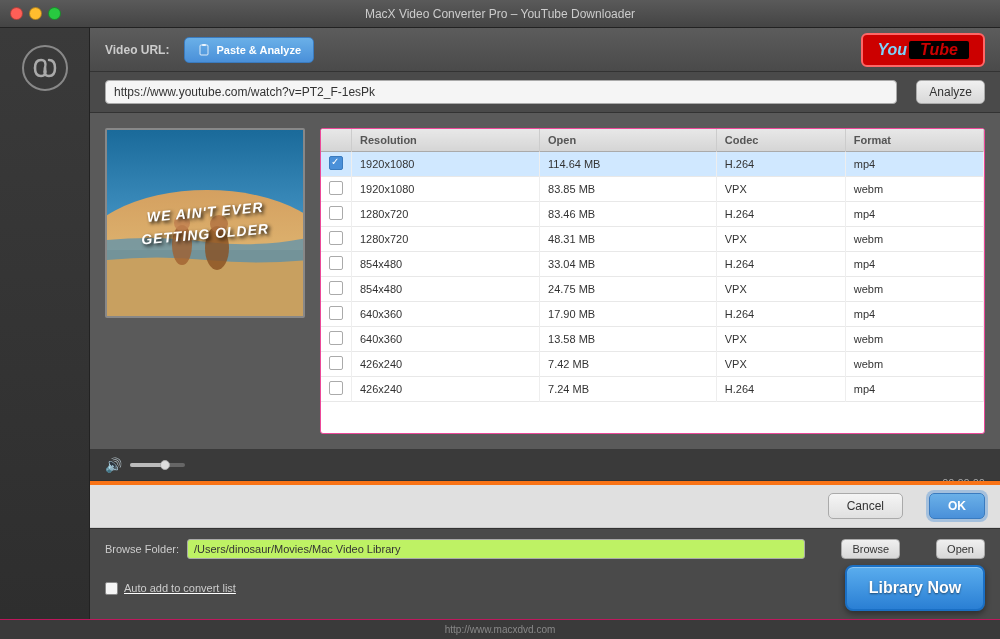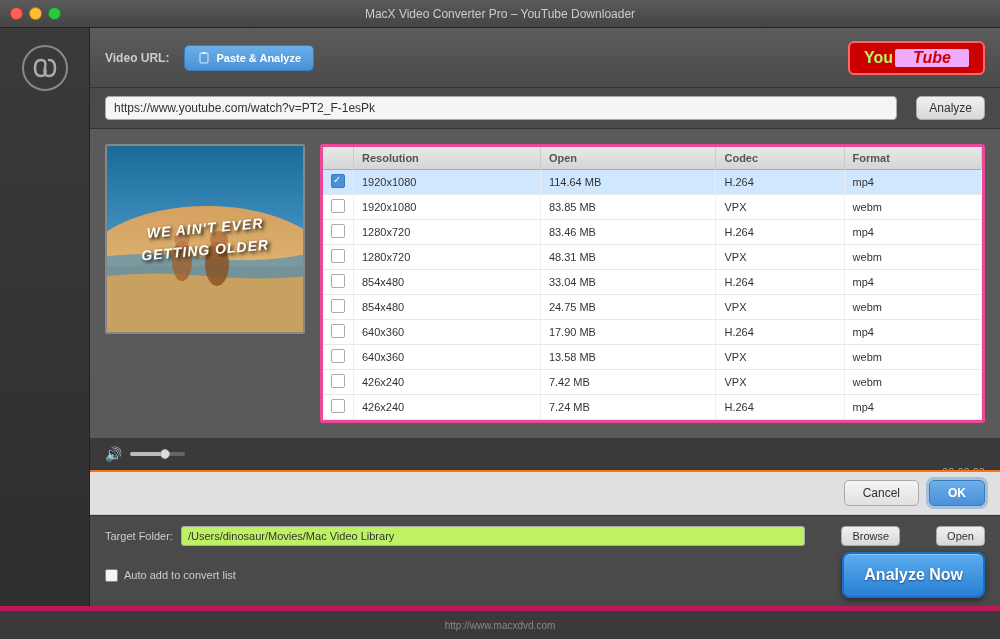--- a/index.html
+++ b/index.html
@@ -60,21 +60,21 @@
       width: 50px;
       height: 50px;
       display: flex;
       align-items: center;
       justify-content: center;
     }
 
     
     .toolbar {
       background: linear-gradient(to bottom, #5c5c5c, #4a4a4a);
-      height: 60px;
+      height: 44px;
       display: flex;
       align-items: center;
       padding: 0 15px;
       gap: 15px;
       border-bottom: 1px solid #333;
       position: relative;
     }
     .toolbar-label {
       color: #ccc;
       font-size: 12px;
@@ -135,21 +135,21 @@
       align-items: center;
       justify-content: center;
       overflow: hidden;
       position: relative;
     }
 
     
     .format-table-container {
       flex: 1;
       background: #fff;
-      border: 3px solid #ec4899;
+      border: 1px solid #ec4899;
       border-radius: 3px;
       overflow: hidden;
     }
     .format-table {
       width: 100%;
       border-collapse: collapse;
       font-size: 11px;
       color: #333;
     }
     .format-table thead tr {
@@ -261,25 +261,25 @@
       color: #fff;
       padding: 5px 18px;
       font-size: 12px;
       font-weight: 600;
       cursor: pointer;
       box-shadow: 0 0 0 3px rgba(74,144,217,0.4);
     }
 
     .footer-bar {
       background: #3a3a3a;
-      height: 36px;
+      height: 20px;
       display: flex;
       align-items: center;
       justify-content: center;
-      border-top: 5px solid #be185d;
+      border-top: 1px solid #be185d;
     }
     .footer-text {
       color: #888;
       font-size: 10px;
     }
 
     
     .main-wrapper {
       display: flex;
       flex-direction: column;
@@ -352,20 +352,21 @@
     .auto-section {
       padding: 0 15px 8px;
       display: flex;
       align-items: center;
       justify-content: space-between;
     }
     .auto-left {
       display: flex;
       align-items: center;
       gap: 6px;
+      text-decoration: underline;
     }
   </style>
 </head>
 <body>
 
 <div class="title-bar">
   <div class="title-bar-buttons">
     <div class="title-btn btn-close"></div>
     <div class="title-btn btn-minimize"></div>
     <div class="title-btn btn-maximize"></div>
@@ -393,22 +394,22 @@
         <span class="toolbar-label">Video URL:</span>
         <button class="paste-btn">
           <svg width="14" height="14" viewBox="0 0 14 14">
             <rect x="3" y="2" width="8" height="10" rx="1" fill="none" stroke="rgba(255,255,255,0.8)" stroke-width="1"></rect>
             <rect x="5" y="1" width="4" height="2" rx="1" fill="rgba(255,255,255,0.8)"></rect>
           </svg>
           <span>Paste &amp; Analyze</span>
         </button>
 
         <div style="position:absolute; right:15px; background:#cc0000; color:#fff; font-size:16px; font-weight:900; padding:6px 14px; border-radius:6px; border:2px solid #ff6666; display:flex; align-items:center; gap:2px;">
-          <span style="color:#bef264; ">You</span>
-          <span style="background:#f0abfc; color:#cc0000; padding:0 18px; border-radius:2px; font-weight:900; font-style:italic;">Tube</span>
+          <span style="color:#7dd3fc; font-style:italic;">You</span>
+          <span style="background:#000000; color:#cc0000; padding:0 11px; border-radius:2px; font-weight:900; font-style:italic;">Tube</span>
         </div>
       </div>
 
       <div class="url-bar">
         <input class="url-input" type="text" value="https://www.youtube.com/watch?v=PT2_F-1esPk" style="">
         <button class="analyze-btn">Analyze</button>
       </div>
 
       <div class="center-content">
 
@@ -552,40 +553,40 @@
 
       <div class="playback-controls">
         <span class="speaker-icon">🔊</span>
         <div class="vol-track">
           <div class="vol-fill"></div>
           <div class="vol-thumb"></div>
         </div>
         <span class="time-right">00:00:00</span>
       </div>
 
-      <div style="background:#e0e0e0; padding:8px 15px; display:flex; justify-content:flex-end; gap:10px; border-top:2px solid #f97316; border-bottom:1px solid #ccc;">
+      <div style="background:#e0e0e0; padding:8px 15px; display:flex; justify-content:flex-end; gap:26px; border-top:4px solid #f97316; border-bottom:1px solid #ccc;">
         <button class="cancel-btn">Cancel</button>
         <button class="ok-btn">OK</button>
       </div>
 
       <div class="bottom-controls">
 
         <div class="folder-section">
-          <span class="target-label">Target Folder:</span>
+          <span class="target-label">Browse Folder:</span>
           <input class="target-input" type="text" value="/Users/dinosaur/Movies/Mac Video Library" style="">
           <button class="browse-btn">Browse</button>
           <button class="open-btn">Open</button>
         </div>
 
         <div class="auto-section">
           <div class="auto-left">
             <div class="small-checkbox"></div>
             <span class="auto-add-label">Auto add to convert list</span>
           </div>
-          <button class="download-btn">Analyze Now</button>
+          <button class="download-btn">Library Now</button>
         </div>
       </div>
     </div>
   </div>
 
   <div class="footer-bar">
     <span class="footer-text">http://www.macxdvd.com</span>
   </div>
 </div>
 

